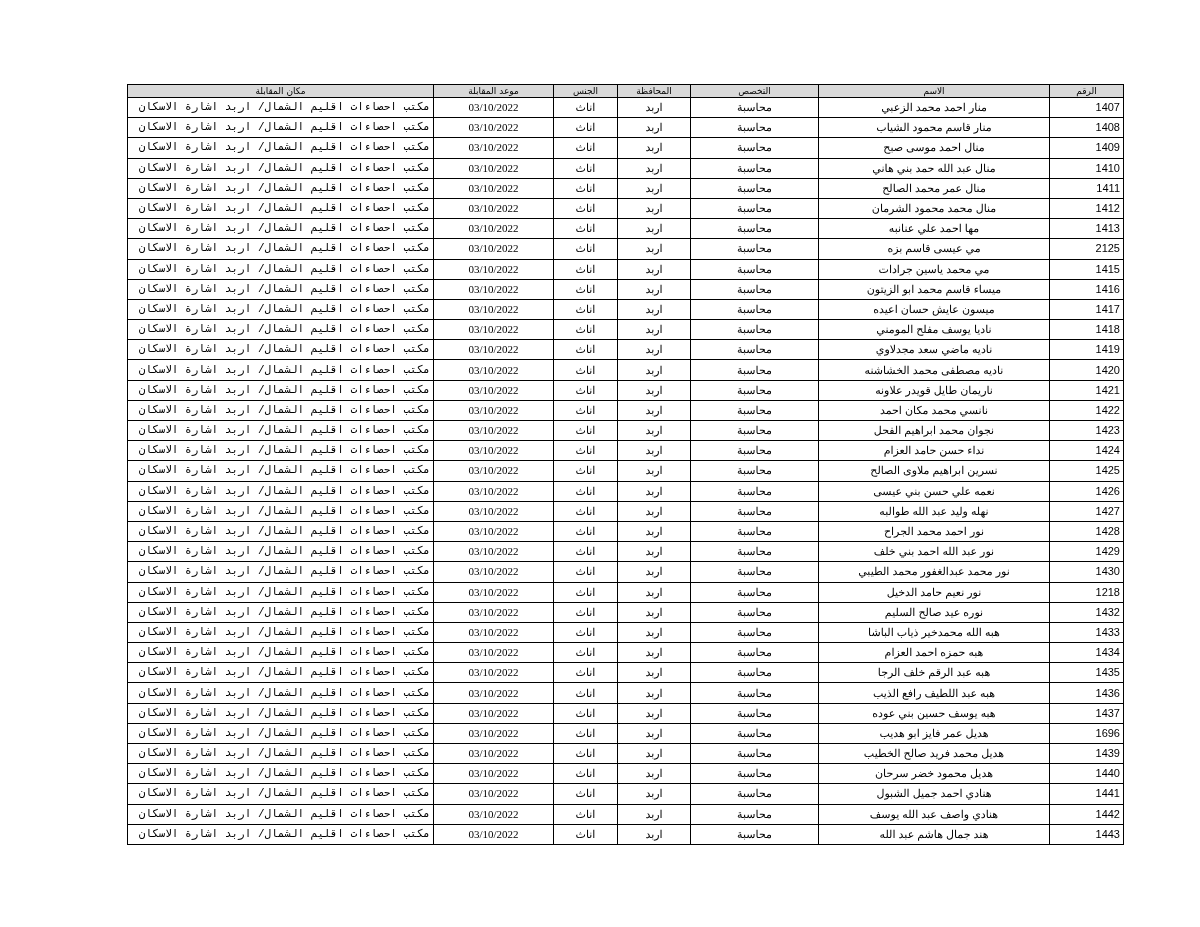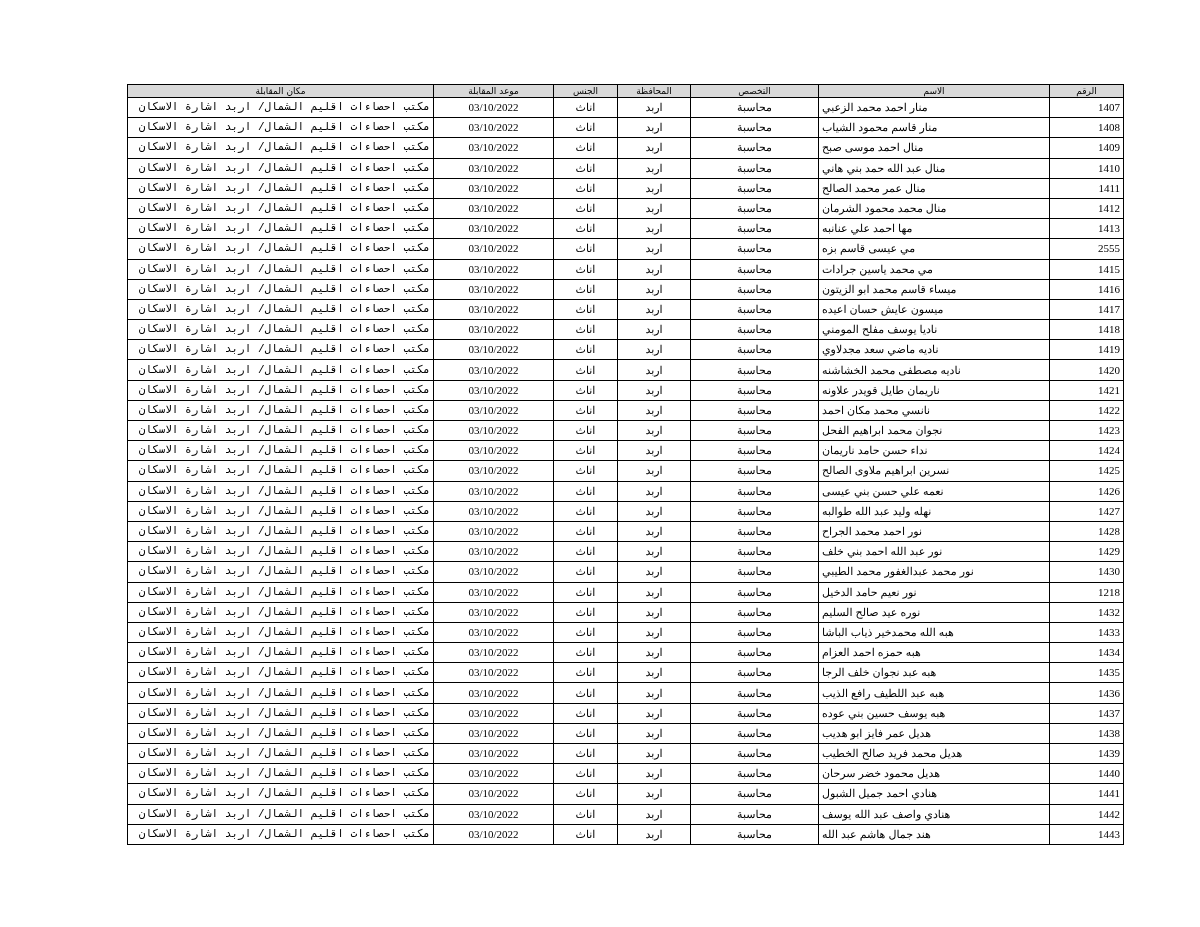--- a/index.html
+++ b/index.html
@@ -5,22 +5,22 @@
   html, body { margin: 0; padding: 0; background: #ffffff; }
   body { width: 1200px; height: 927px; position: relative; overflow: hidden; font-family: "DejaVu Sans", sans-serif; }
   .sheet { position: absolute; left: 127px; top: 84px; width: 996px; }
   table.grid { border-collapse: collapse; width: 996px; table-layout: fixed; direction: ltr; }
   table.grid td, table.grid th { border: 1px solid #000; padding: 0 3px; overflow: hidden; white-space: nowrap; }
   table.grid th { background: #d9d9d9; height: 12px; font-size: 9px; font-weight: normal; line-height: 12px; text-align: center; font-family: "DejaVu Sans", sans-serif; }
   table.grid td { height: 19.2px; line-height: 19px; font-size: 11px; }
   td.c-place { text-align: right; direction: rtl; padding-right: 36px; font-size: 11.5px; font-family: Liberation Mono, monospace; }
   td.c-date { text-align: center; font-family: "Liberation Serif", serif; font-size: 15px; }
   td.c-gender, td.c-gov, td.c-spec { text-align: center; direction: rtl; font-family: "Liberation Sans", sans-serif; font-size: 11.5px; }
-  td.c-name { text-align: left; direction: rtl; font-family: "Liberation Sans", sans-serif; font-size: 12px; padding-right: 2px; }
-  td.c-num { text-align: right; font-family: Liberation Serif, serif; font-size: 16px; padding-right: 2px; }
+  td.c-name { text-align: center; direction: rtl; font-family: "Liberation Sans", sans-serif; font-size: 12px; padding-right: 2px; }
+  td.c-num { text-align: right; font-family: Liberation Sans, sans-serif; font-size: 16px; padding-right: 2px; }
 </style>
 </head>
 <body>
 
 <div class="sheet">
   <table class="grid">
     <colgroup>
       <col style="width:306px">
       <col style="width:120px">
       <col style="width:64px">
@@ -104,21 +104,21 @@
           <td class="c-name">مها احمد علي عنانبه</td>
           <td class="c-num">1413</td>
         </tr>
         <tr>
           <td class="c-place">مكتب احصاءات اقليم الشمال/ اربد اشارة الاسكان</td>
           <td class="c-date">03/10/2022</td>
           <td class="c-gender">اناث</td>
           <td class="c-gov">اربد</td>
           <td class="c-spec">محاسبة</td>
           <td class="c-name">مي عيسى قاسم بزه</td>
-          <td class="c-num">2555</td>
+          <td class="c-num">2125</td>
         </tr>
         <tr>
           <td class="c-place">مكتب احصاءات اقليم الشمال/ اربد اشارة الاسكان</td>
           <td class="c-date">03/10/2022</td>
           <td class="c-gender">اناث</td>
           <td class="c-gov">اربد</td>
           <td class="c-spec">محاسبة</td>
           <td class="c-name">مي محمد ياسين جرادات</td>
           <td class="c-num">1415</td>
         </tr>
@@ -193,21 +193,21 @@
           <td class="c-spec">محاسبة</td>
           <td class="c-name">نجوان محمد ابراهيم الفحل</td>
           <td class="c-num">1423</td>
         </tr>
         <tr>
           <td class="c-place">مكتب احصاءات اقليم الشمال/ اربد اشارة الاسكان</td>
           <td class="c-date">03/10/2022</td>
           <td class="c-gender">اناث</td>
           <td class="c-gov">اربد</td>
           <td class="c-spec">محاسبة</td>
-          <td class="c-name">نداء حسن حامد ناريمان</td>
+          <td class="c-name">نداء حسن حامد العزام</td>
           <td class="c-num">1424</td>
         </tr>
         <tr>
           <td class="c-place">مكتب احصاءات اقليم الشمال/ اربد اشارة الاسكان</td>
           <td class="c-date">03/10/2022</td>
           <td class="c-gender">اناث</td>
           <td class="c-gov">اربد</td>
           <td class="c-spec">محاسبة</td>
           <td class="c-name">نسرين ابراهيم ملاوى الصالح</td>
           <td class="c-num">1425</td>
@@ -292,21 +292,21 @@
           <td class="c-spec">محاسبة</td>
           <td class="c-name">هبه حمزه احمد العزام</td>
           <td class="c-num">1434</td>
         </tr>
         <tr>
           <td class="c-place">مكتب احصاءات اقليم الشمال/ اربد اشارة الاسكان</td>
           <td class="c-date">03/10/2022</td>
           <td class="c-gender">اناث</td>
           <td class="c-gov">اربد</td>
           <td class="c-spec">محاسبة</td>
-          <td class="c-name">هبه عبد نجوان خلف الرجا</td>
+          <td class="c-name">هبه عبد الرقم خلف الرجا</td>
           <td class="c-num">1435</td>
         </tr>
         <tr>
           <td class="c-place">مكتب احصاءات اقليم الشمال/ اربد اشارة الاسكان</td>
           <td class="c-date">03/10/2022</td>
           <td class="c-gender">اناث</td>
           <td class="c-gov">اربد</td>
           <td class="c-spec">محاسبة</td>
           <td class="c-name">هبه عبد اللطيف رافع الذيب</td>
           <td class="c-num">1436</td>
@@ -320,21 +320,21 @@
           <td class="c-name">هبه يوسف حسين بني عوده</td>
           <td class="c-num">1437</td>
         </tr>
         <tr>
           <td class="c-place">مكتب احصاءات اقليم الشمال/ اربد اشارة الاسكان</td>
           <td class="c-date">03/10/2022</td>
           <td class="c-gender">اناث</td>
           <td class="c-gov">اربد</td>
           <td class="c-spec">محاسبة</td>
           <td class="c-name">هديل عمر فايز ابو هديب</td>
-          <td class="c-num">1438</td>
+          <td class="c-num">1696</td>
         </tr>
         <tr>
           <td class="c-place">مكتب احصاءات اقليم الشمال/ اربد اشارة الاسكان</td>
           <td class="c-date">03/10/2022</td>
           <td class="c-gender">اناث</td>
           <td class="c-gov">اربد</td>
           <td class="c-spec">محاسبة</td>
           <td class="c-name">هديل محمد فريد صالح الخطيب</td>
           <td class="c-num">1439</td>
         </tr>

